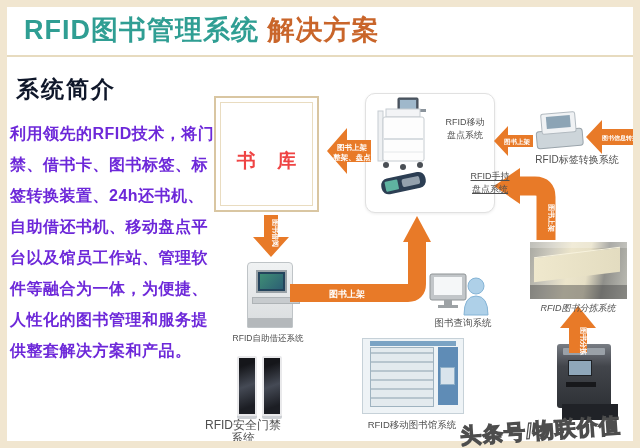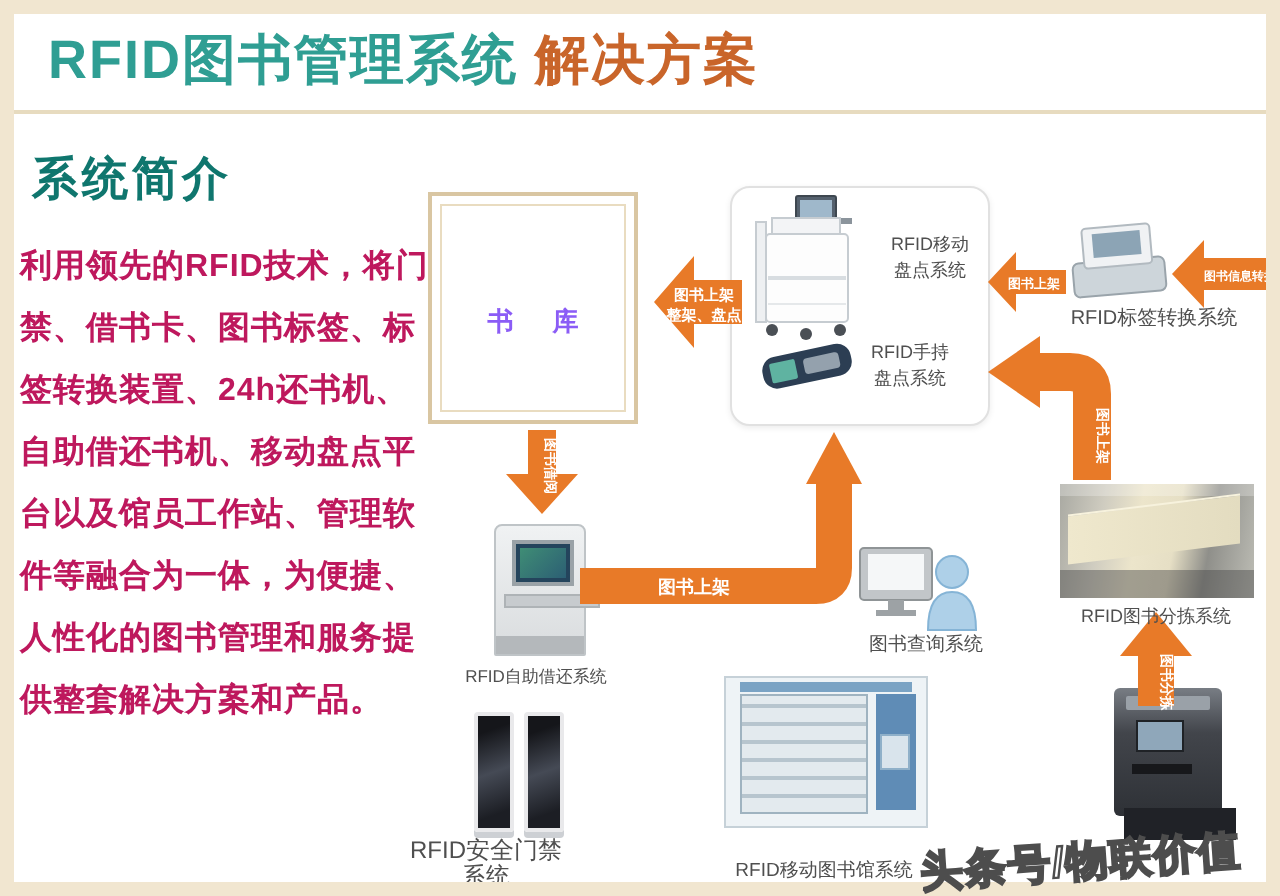--- a/index.html
+++ b/index.html
@@ -3,28 +3,28 @@
 <meta charset="utf-8">
 <style>
   html,body{margin:0;padding:0;background:#777;}
   .stage{position:relative;width:640px;height:448px;background:#fff;overflow:hidden;
          font-family:"Liberation Sans","DejaVu Sans",sans-serif;}
   .frame{position:absolute;inset:0;border:7px solid #f1e6d0;z-index:50;pointer-events:none;}
   .hdr-divider{position:absolute;left:7px;right:7px;top:55px;height:2px;background:#e7dbbf;z-index:3;}
   .title{position:absolute;left:24px;top:12px;font-size:27px;font-weight:bold;letter-spacing:1px;z-index:4;}
   .title .t-main{color:#2f9e93;}
   .title .t-accent{color:#c9652a;}
-  .intro-h{position:absolute;left:16px;top:74px;font-size:23px;font-weight:bold;color:#0f766e;z-index:4;letter-spacing:2px;}
+  .intro-h{position:absolute;left:16px;top:74px;font-size:23px;font-weight:bold;color:#0f172a;z-index:4;letter-spacing:2px;}
   .intro-p{position:absolute;left:10px;top:118px;width:206px;font-size:16px;line-height:31px;
-           color:#be185d;font-weight:600;z-index:4;letter-spacing:.5px;}
+           color:#6d28d9;font-weight:600;z-index:4;letter-spacing:.5px;}
   
   .storage{position:absolute;left:214px;top:96px;width:101px;height:112px;background:#fff;
            border:2px solid #d9c6a2;outline:1px solid #e9dcc0;outline-offset:-7px;z-index:2;
            display:flex;align-items:center;justify-content:center;}
-  .storage span{font-size:13px;color:#8b5cf6;font-weight:bold;letter-spacing:8px;padding-left:8px;margin-top:13px;}
+  .storage span{font-size:19px;color:#ef4444;font-weight:bold;letter-spacing:8px;padding-left:8px;margin-top:13px;}
   
   .centerbox{position:absolute;left:365px;top:93px;width:128px;height:118px;background:#fff;
              border:1px solid #e1e1e1;border-radius:10px;box-shadow:0 1px 3px rgba(0,0,0,.08);z-index:2;}
   .devsvg{position:absolute;z-index:3;}
   .lbl{position:absolute;font-size:9px;color:#4f4f4f;text-align:center;line-height:12.5px;z-index:6;font-weight:500;}
   
   .sortphoto{position:absolute;left:530px;top:242px;width:97px;height:57px;z-index:3;
      background:
        linear-gradient(100deg,#a9a9a2 0%,#cfccc0 22%,#ece5cb 40%,#e6dfc5 58%,#8f8f8a 75%,#bdbdb5 100%);
      box-shadow:inset 0 -14px 0 rgba(70,72,70,.45), inset 0 6px 0 rgba(255,255,255,.25);}
@@ -101,21 +101,21 @@
     <span>盘点系统</span>
   </div>
 
   <svg class="devsvg" style="left:378px;top:166px;" width="52" height="34" viewBox="0 0 52 34">
     <g transform="rotate(-12 26 17)">
       <rect x="3" y="9" width="45" height="16" rx="7" fill="#2c3e53"></rect>
       <rect x="7" y="12" width="13" height="10" rx="1" fill="#5fb3a1"></rect>
       <rect x="24" y="13" width="18" height="8" rx="2" fill="#94a1ad"></rect>
     </g>
   </svg>
-  <div class="lbl" style="left:428px;top:170px;width:54px;">
+  <div class="lbl" style="left:463px;top:170px;width:54px;text-decoration:underline;">
     <span>RFID手持</span><br>
     <span>盘点系统</span>
   </div>
 
   <svg class="devsvg" style="left:530px;top:106px;" width="58" height="48" viewBox="0 0 58 48">
     <g transform="rotate(-5 29 24)">
       <rect x="6" y="24" width="46" height="17" rx="3" fill="#cdd5da" stroke="#9aa4ab"></rect>
       <rect x="12" y="7" width="34" height="20" rx="2" fill="#f0f2f4" stroke="#b2bac0"></rect>
       <rect x="17" y="10" width="24" height="12" fill="#8ca4b5"></rect>
     </g>
@@ -135,33 +135,33 @@
     <rect x="2" y="8" width="36" height="26" rx="2" fill="#c2c6c9" stroke="#8f9496"></rect>
     <rect x="6" y="11" width="28" height="18" fill="#f5f7f8"></rect>
     <rect x="16" y="34" width="8" height="5" fill="#9da2a5"></rect>
     <rect x="10" y="39" width="20" height="3" fill="#9da2a5"></rect>
     <circle cx="48" cy="20" r="8" fill="#aed0e8" stroke="#85b4d6"></circle>
     <path d="M36 49 Q36 30 48 30 Q60 30 60 49 Z" fill="#aed0e8" stroke="#85b4d6"></path>
   </svg>
   <div class="lbl" style="left:424px;top:317px;width:78px;font-size:9.5px;">图书查询系统</div>
 
   <div class="sortphoto"></div>
-  <div class="lbl" style="left:528px;top:302px;width:100px;">RFID图书分拣系统</div>
+  <div class="lbl" style="left:528px;top:302px;width:100px;font-style:italic;">RFID图书分拣系统</div>
 
   <div class="gate" style="left:237px;top:356px;"></div>
   <div class="gate" style="left:262px;top:356px;"></div>
   <div class="lbl" style="left:200px;top:419px;width:86px;font-size:12px;text-align:center;">RFID安全门禁系统</div>
 
   <div class="mlib">
     <div class="mlib-top"></div>
     <div class="mlib-glass"></div>
     <div class="mlib-side"></div>
     <div class="mlib-panel"></div>
   </div>
-  <div class="lbl" style="left:364px;top:419px;width:96px;font-size:9.5px;margin-top:11px;">RFID移动图书馆系统</div>
+  <div class="lbl" style="left:364px;top:419px;width:96px;font-size:9.5px;">RFID移动图书馆系统</div>
 
   <div class="atm">
     <div class="atm-sign"></div>
     <div class="atm-screen"></div>
     <div class="atm-slot"></div>
   </div>
   <div class="atm-base"></div>
 
   <svg class="arrowlayer" width="640" height="448" viewBox="0 0 640 448">
 

